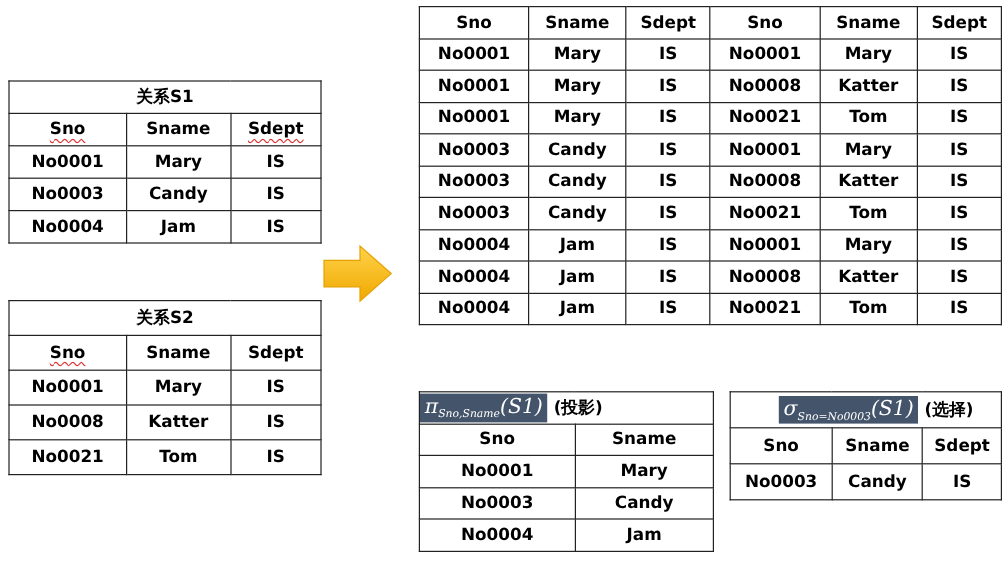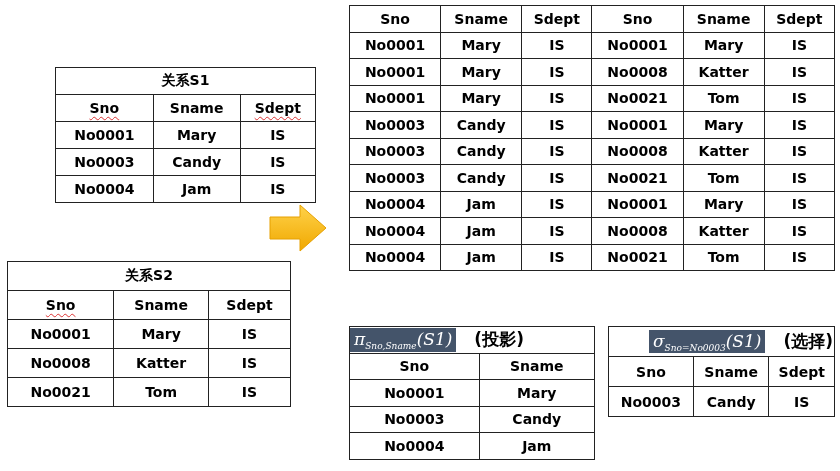--- a/index.html
+++ b/index.html
@@ -1,35 +1,35 @@
 <!DOCTYPE html>
 <html><head>
 <meta charset="utf-8">
 <style>
   html,body{margin:0;padding:0;background:#fff;}
   body{width:840px;height:471px;position:relative;overflow:hidden;font-family:"DejaVu Sans","Liberation Sans",sans-serif;color:#000;}
   table{border-collapse:collapse;position:absolute;font-weight:bold;font-size:14px;}
   td,th{border:1.5px solid #222;text-align:center;padding:0;font-weight:bold;}
   .squig{text-decoration:underline wavy #d33;text-decoration-thickness:1px;text-underline-offset:3px;}
-  #t-s1{left:7px;top:67px;width:261px;margin-left:48px;}
+  #t-s1{left:7px;top:67px;width:261px;}
   #t-s1 td{height:26px;}
-  #t-s2{left:7px;top:261px;width:284px;}
+  #t-s2{left:7px;top:250px;width:261px;}
   #t-s2 td{height:28px;}
   #t-prod{left:349px;top:5px;width:486px;}
   #t-prod td{height:25.5px;}
   #t-proj{left:349px;top:326px;width:246px;}
   #t-proj td{height:25.5px;}
   #t-sel{left:608px;top:326px;width:227px;}
   #t-sel td{height:29px;}
   .caption-cell{text-align:left;padding:0;}
   .formula{display:inline-block;background:#44546a;color:#fff;font-family:"DejaVu Serif","Liberation Serif",serif;font-weight:normal;font-style:italic;padding:1px 4px;vertical-align:middle;}
   .formula .big{font-size:17px;}
   .formula sub{font-size:9px;}
   .formula .arg{font-size:17px;}
-  .cap-label{font-weight:bold;font-size:17px;margin-left:18px;vertical-align:middle;}
+  .cap-label{font-weight:bold;font-size:14px;margin-left:5px;vertical-align:middle;}
   #arrow{position:absolute;left:268px;top:203px;width:60px;height:50px;}
 </style>
 </head>
 <body>
 
 <table id="t-s1">
   <tbody>
       <tr>
         <td colspan="3">关系S1</td>
       </tr>

